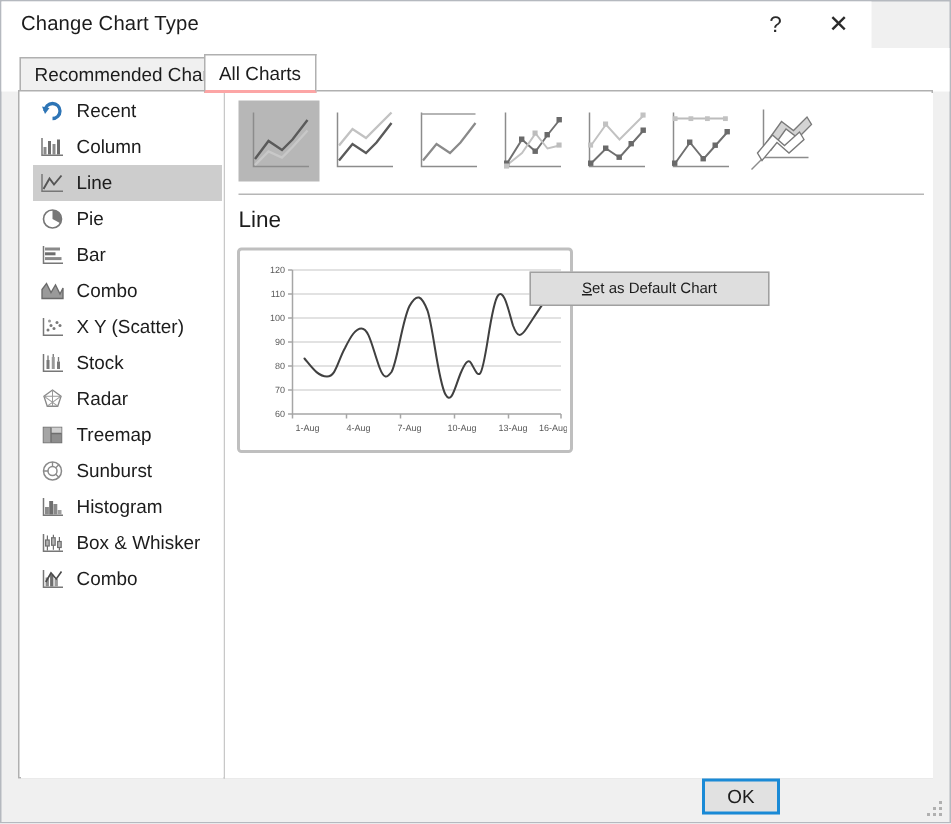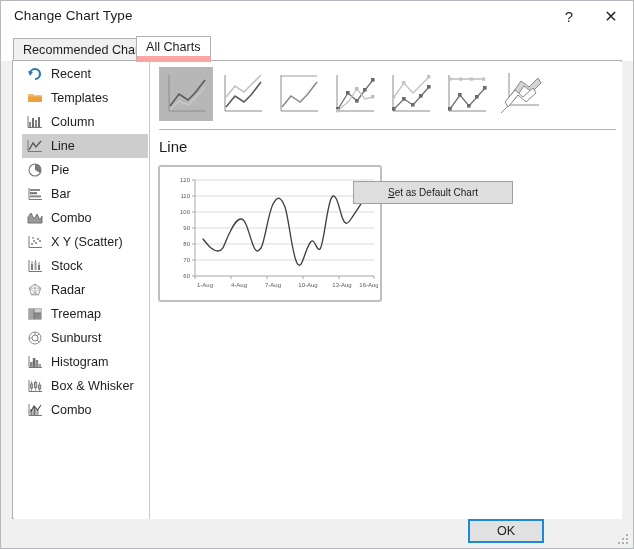--- a/index.html
+++ b/index.html
@@ -13,21 +13,21 @@
   #dialog {
     position: relative;
     width: 634px; height: 549px;
     background: #f0f0f0;
     border: 1px solid #b5b9bf;
   }
 
   
   #titlebar {
     position: absolute; left: 0; top: 0;
-    width: 632px; height: 31px;
+    width: 580px; height: 31px;
     background: #ffffff;
     text-align: right;
   }
   #title-text {
     position: absolute; left: 13px; top: 7px;
     font-size: 13.5px; color: #1c1c1c;
     letter-spacing: .1px;
     white-space: nowrap;
   }
   .titlebtn {
@@ -49,21 +49,21 @@
     position: absolute; top: 6px; height: 23px;
     border: 1px solid #b0b0b0;
     background: #f0f0f0;
     font-size: 12.6px; color: #1c1c1c;
     display: flex; align-items: center; justify-content: center;
     padding: 0 9px;
     cursor: default;
   }
   .tab.active {
     background: #ffffff;
-    border-bottom: 6px solid #fca5a5;
+    border-bottom: 2px solid #fca5a5;
     top: 4px; height: 26px;
     z-index: 3;
   }
   #tab-recommended { left: 12px; }
   #tab-all { left: 135px; }
 
   
   #content {
     position: absolute; left: 11px; top: 59px;
     width: 610px; height: 459px;
@@ -150,21 +150,21 @@
     display: flex; align-items: center; justify-content: center;
     font-size: 10px; color: #1c1c1c;
     z-index: 20;
     cursor: default;
   }
   #default-chart-menu u { text-decoration: underline; }
 
   
   .footbtn {
     position: absolute; top: 518px;
-    width: 76px; height: 24px;
+    width: 52px; height: 24px;
     font-size: 12.6px; color: #1c1c1c;
     background: #e1e1e1;
     border: 1px solid #adadad;
     display: flex; align-items: center; justify-content: center;
     cursor: default;
   }
   #ok-button { left: 467px; border: 2px solid #1a8ad6; background: #e1e1e1; }
   #cancel-button { left: 551px; }
 
   #resize-grip {
@@ -196,29 +196,20 @@
       <div class="side-item">
         <span class="ico">
           <svg width="16" height="16" viewBox="0 0 16 16">
             <path d="M3 8 A5 5 0 1 1 8 13" fill="none" stroke="#2e75b6" stroke-width="2.2"></path>
             <path d="M1 5 L6 6 L3 10 Z" fill="#2e75b6"></path>
           </svg>
         </span>
         <span class="lbl">Recent</span>
       </div>
 
-      <div class="side-item">
-        <span class="ico">
-          <svg width="16" height="16" viewBox="0 0 16 16">
-            <path d="M1 4 h5 l1.2 1.6 H15 V12 H1 Z" fill="#e8a33d"></path>
-            <path d="M1 4 h5 l1.2 1.6 H15 V6.6 H1 Z" fill="#f0bb6d"></path>
-          </svg>
-        </span>
-        <span class="lbl">Templates</span>
-      </div>
 
       <div class="side-item">
         <span class="ico">
           <svg width="16" height="16" viewBox="0 0 16 16">
             <rect x="2" y="8" width="2" height="5" fill="#8a8a8a"></rect>
             <rect x="5" y="4" width="2" height="9" fill="#6e6e6e"></rect>
             <rect x="8" y="6" width="2" height="7" fill="#8a8a8a"></rect>
             <rect x="11" y="3" width="2" height="10" fill="#6e6e6e"></rect>
             <path d="M1 2 V13.5 H15" fill="none" stroke="#777" stroke-width="1"></path>
           </svg>

